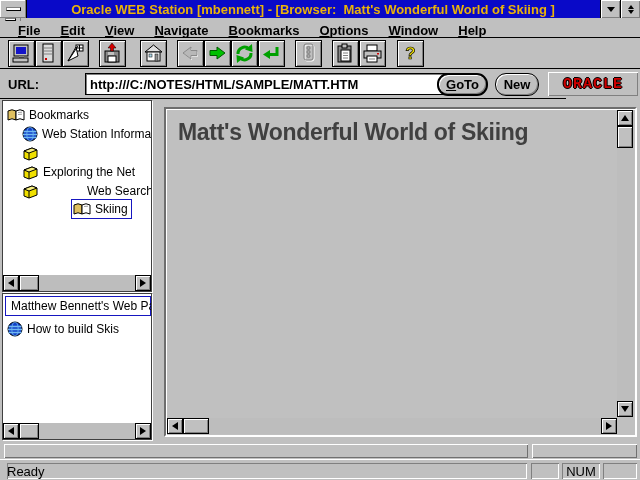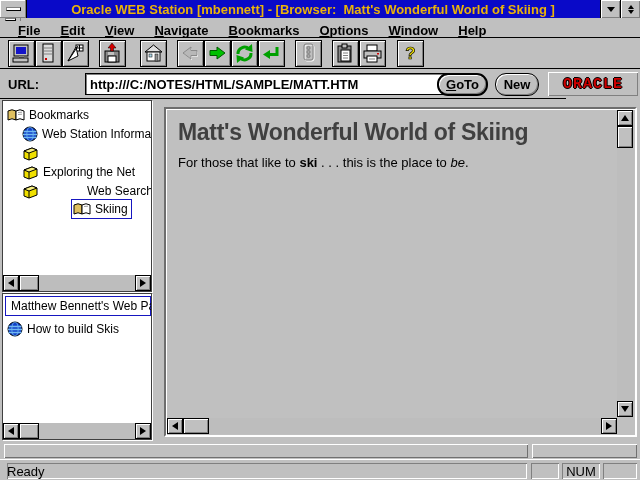--- a/index.html
+++ b/index.html
@@ -381,21 +381,20 @@
           <span class="arr-r"></span>
         </div>
     </div>
   </div>
 
   <div id="splitter"></div>
 
   <div id="main-pane">
     <div id="doc-area">
       <div id="doc-heading">Matt's Wonderful World of Skiing</div>
-      <div id="doc-body"><span>For those that like to </span><b>ski</b><span> . . . this is the place to </span><i>be</i><span>.</span></div>
     </div>
 
     <div class="vscroll" id="main-vscroll">
       <div class="sbtn" style="top:0;">
           <span class="arr-u"></span>
         </div>
       <div class="vthumb"></div>
       <div class="sbtn" style="bottom:0; top:auto; position:absolute;">
           <span class="arr-d"></span>
         </div>

